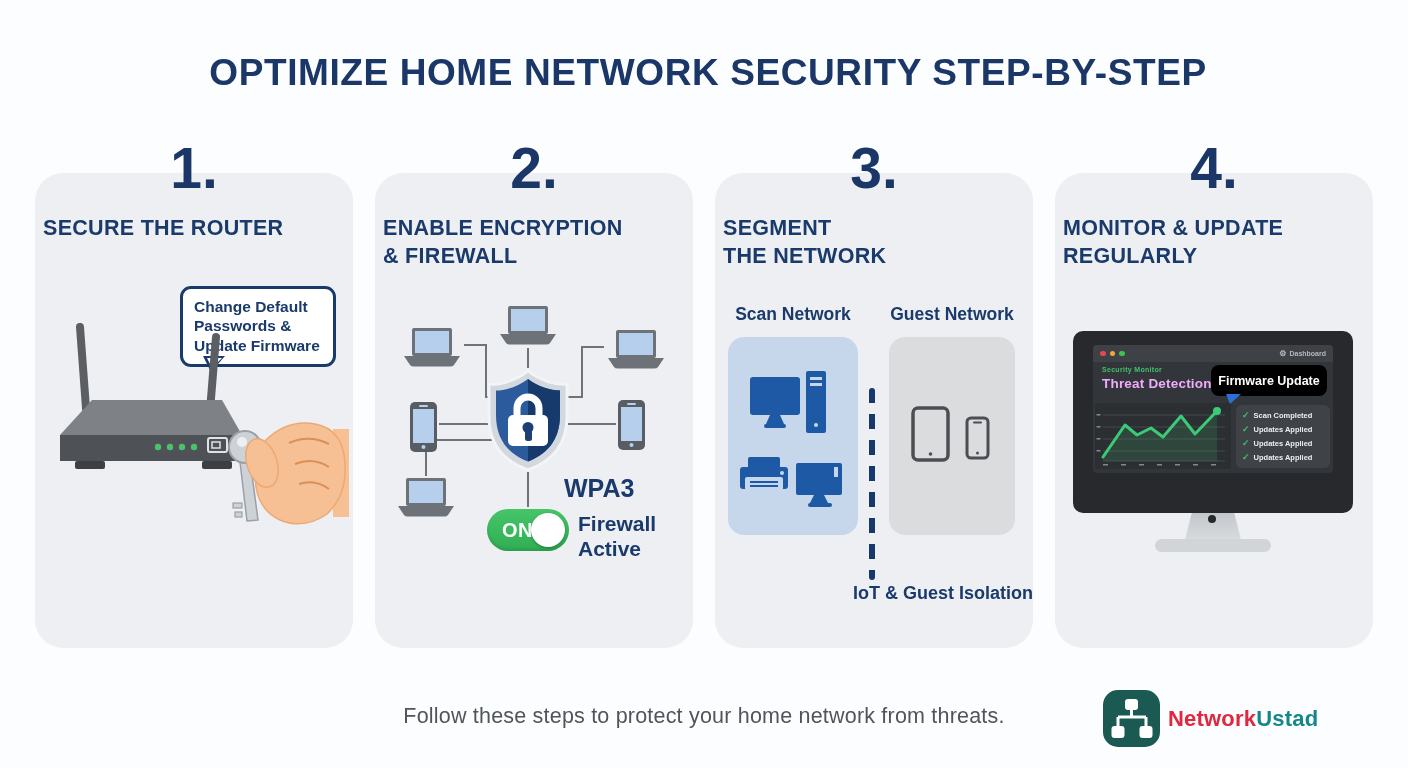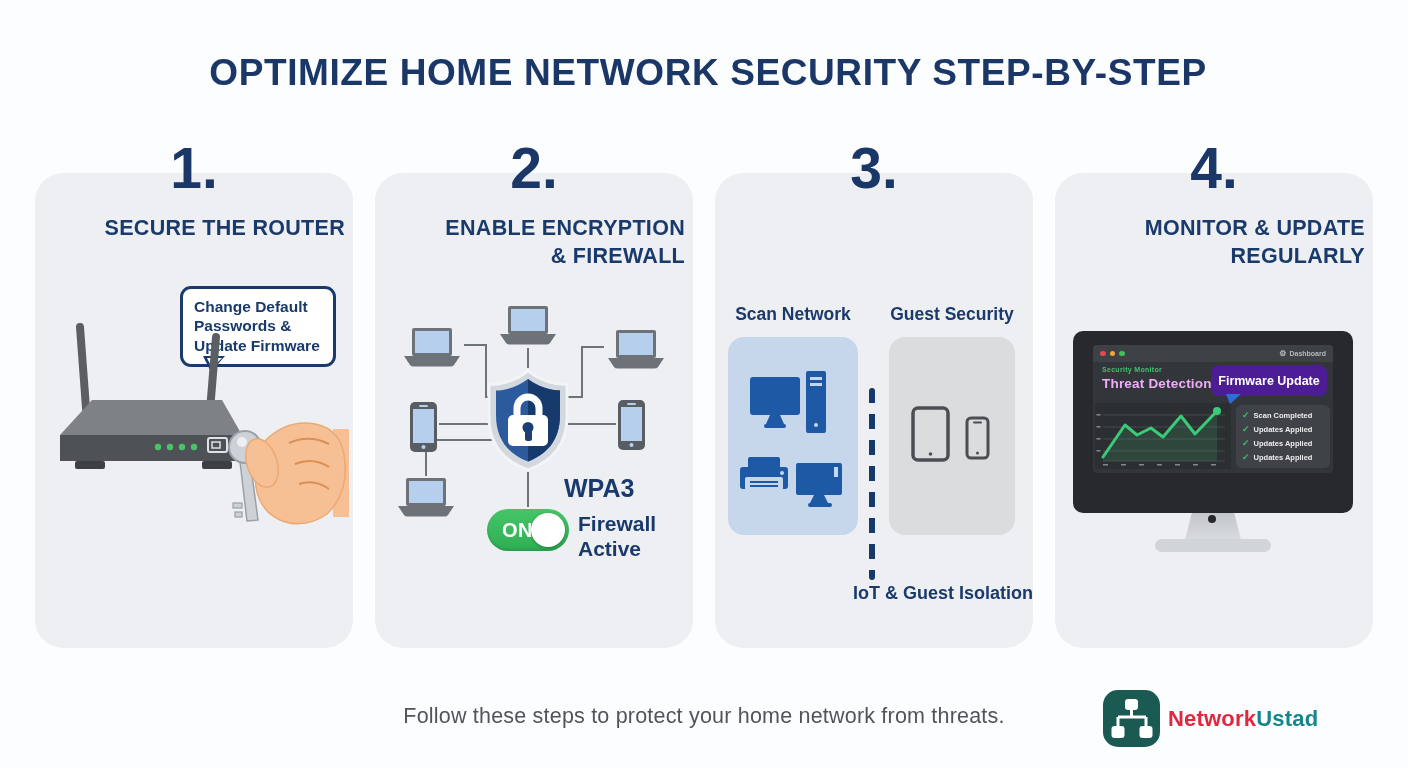--- a/index.html
+++ b/index.html
@@ -3,21 +3,21 @@
 <meta charset="utf-8">
 <style>
   html,body{margin:0;padding:0;background:#fff;}
   .page{position:relative;width:1408px;height:768px;background:#fcfdfe;overflow:hidden;
         font-family:"Liberation Sans",sans-serif;color:#1a3a6b;}
   .title{position:absolute;top:48px;left:0;width:100%;margin:4px;text-align:center;
          font-size:37px;font-weight:800;letter-spacing:.6px;color:#1b3767;}
   .num{position:absolute;top:140px;width:318px;text-align:center;font-size:57px;line-height:1;
        font-weight:800;color:#1b3767;z-index:3;}
   .card{position:absolute;top:173px;width:318px;height:475px;background:#edeff3;border-radius:28px;}
-  .heading{margin:42px 8px 0;text-align:right;font-size:21.5px;font-weight:800;line-height:1.3;
+  .heading{margin:42px 8px 0;text-align:left;font-size:21.5px;font-weight:800;line-height:1.3;
            letter-spacing:.3px;color:#1a3a6b;}
   .preline{white-space:pre-line;}
 
   
   .bubble{position:absolute;left:145px;top:113px;width:130px;background:#fff;border:3px solid #1a3a6b;
           border-radius:11px;padding:8px 9px 9px 11px;font-size:15.5px;font-weight:700;line-height:1.25;}
   .bubble::before{content:"";position:absolute;left:20px;bottom:-16px;width:0;height:0;
           border:8px solid transparent;border-right-width:14px;border-top:16px solid #1a3a6b;}
   .bubble::after{content:"";position:absolute;left:24px;bottom:-9px;width:0;height:0;
           border:5px solid transparent;border-right-width:10px;border-top:10px solid #fff;}
@@ -45,21 +45,21 @@
   
   .monitor{position:absolute;left:18px;top:158px;width:280px;height:182px;background:#28292c;border-radius:10px;}
   .window{position:absolute;left:20px;top:14px;width:240px;height:128px;background:#323539;border-radius:4px;}
   .winbar{position:absolute;left:0;top:0;width:100%;height:17px;background:#3e4246;border-radius:4px 4px 0 0;
           display:flex;align-items:center;padding:0 7px;box-sizing:border-box;}
   .dot{width:5.5px;height:5.5px;border-radius:50%;margin-right:4px;}
   .winmenu{margin-left:auto;display:flex;align-items:center;gap:3px;color:#b5b9bd;font-size:7px;font-weight:700;}
   .gear{font-size:8px;line-height:1;}
   .scan-label{position:absolute;left:9px;top:21px;font-size:7px;font-weight:700;color:#42c06e;letter-spacing:.3px;}
   .threat-title{position:absolute;left:9px;top:31px;font-size:13.5px;font-weight:700;color:#f0abfc;letter-spacing:.2px;}
-  .fw-bubble{position:absolute;right:6px;top:20px;width:116px;height:31px;background:#4c1d95;border-radius:8px;
+  .fw-bubble{position:absolute;right:6px;top:20px;width:116px;height:31px;background:#000000;border-radius:8px;
              color:#fff;font-size:12.5px;font-weight:800;display:flex;align-items:center;justify-content:center;}
   .fw-bubble::after{content:"";position:absolute;left:15px;bottom:-8px;width:0;height:0;
              border-left:4px solid transparent;border-right:11px solid transparent;border-top:10px solid #2a70d8;}
   .chart-panel{position:absolute;left:2px;top:58px;}
   .checklist{position:absolute;right:3px;top:60px;width:94px;height:63px;background:#3f4347;border-radius:6px;
              box-sizing:border-box;padding:6px 6px;display:flex;flex-direction:column;justify-content:space-between;}
   .chk-row{display:flex;align-items:center;gap:4px;font-size:7.5px;font-weight:700;color:#edeef0;}
   .chk{color:#3bc26f;font-size:9px;font-weight:800;line-height:1;}
   .neck{position:absolute;left:130px;top:340px;width:56px;height:27px;
         background:linear-gradient(#c3c6ca,#d8dbde);clip-path:polygon(12% 0,88% 0,100% 100%,0 100%);}
@@ -182,22 +182,24 @@
     <div class="toggle">
       <span class="toggle-label">ON</span>
       <span class="knob"></span>
     </div>
     <div class="wpa3">WPA3</div>
     <div class="fw-active preline">Firewall
 Active</div>
   </section>
 
   <section class="card" style="left:715px">
+    <h2 class="heading preline">SEGMENT
+THE NETWORK</h2>
     <div class="net-label" style="left:13px;width:130px">Scan Network</div>
-    <div class="net-label" style="left:174px;width:126px">Guest Security</div>
+    <div class="net-label" style="left:174px;width:126px">Guest Network</div>
     <div class="divider"></div>
 
     <div class="zone main">
       <svg width="130" height="198" viewBox="0 0 130 198">
         <g fill="#1e59a5">
           <rect x="22" y="40" width="50" height="38" rx="3"></rect>
           <path d="M42,78 h10 l4,9 h-18 z"></path>
           <rect x="36" y="87" width="22" height="4" rx="2"></rect>
         </g>
         <g>

